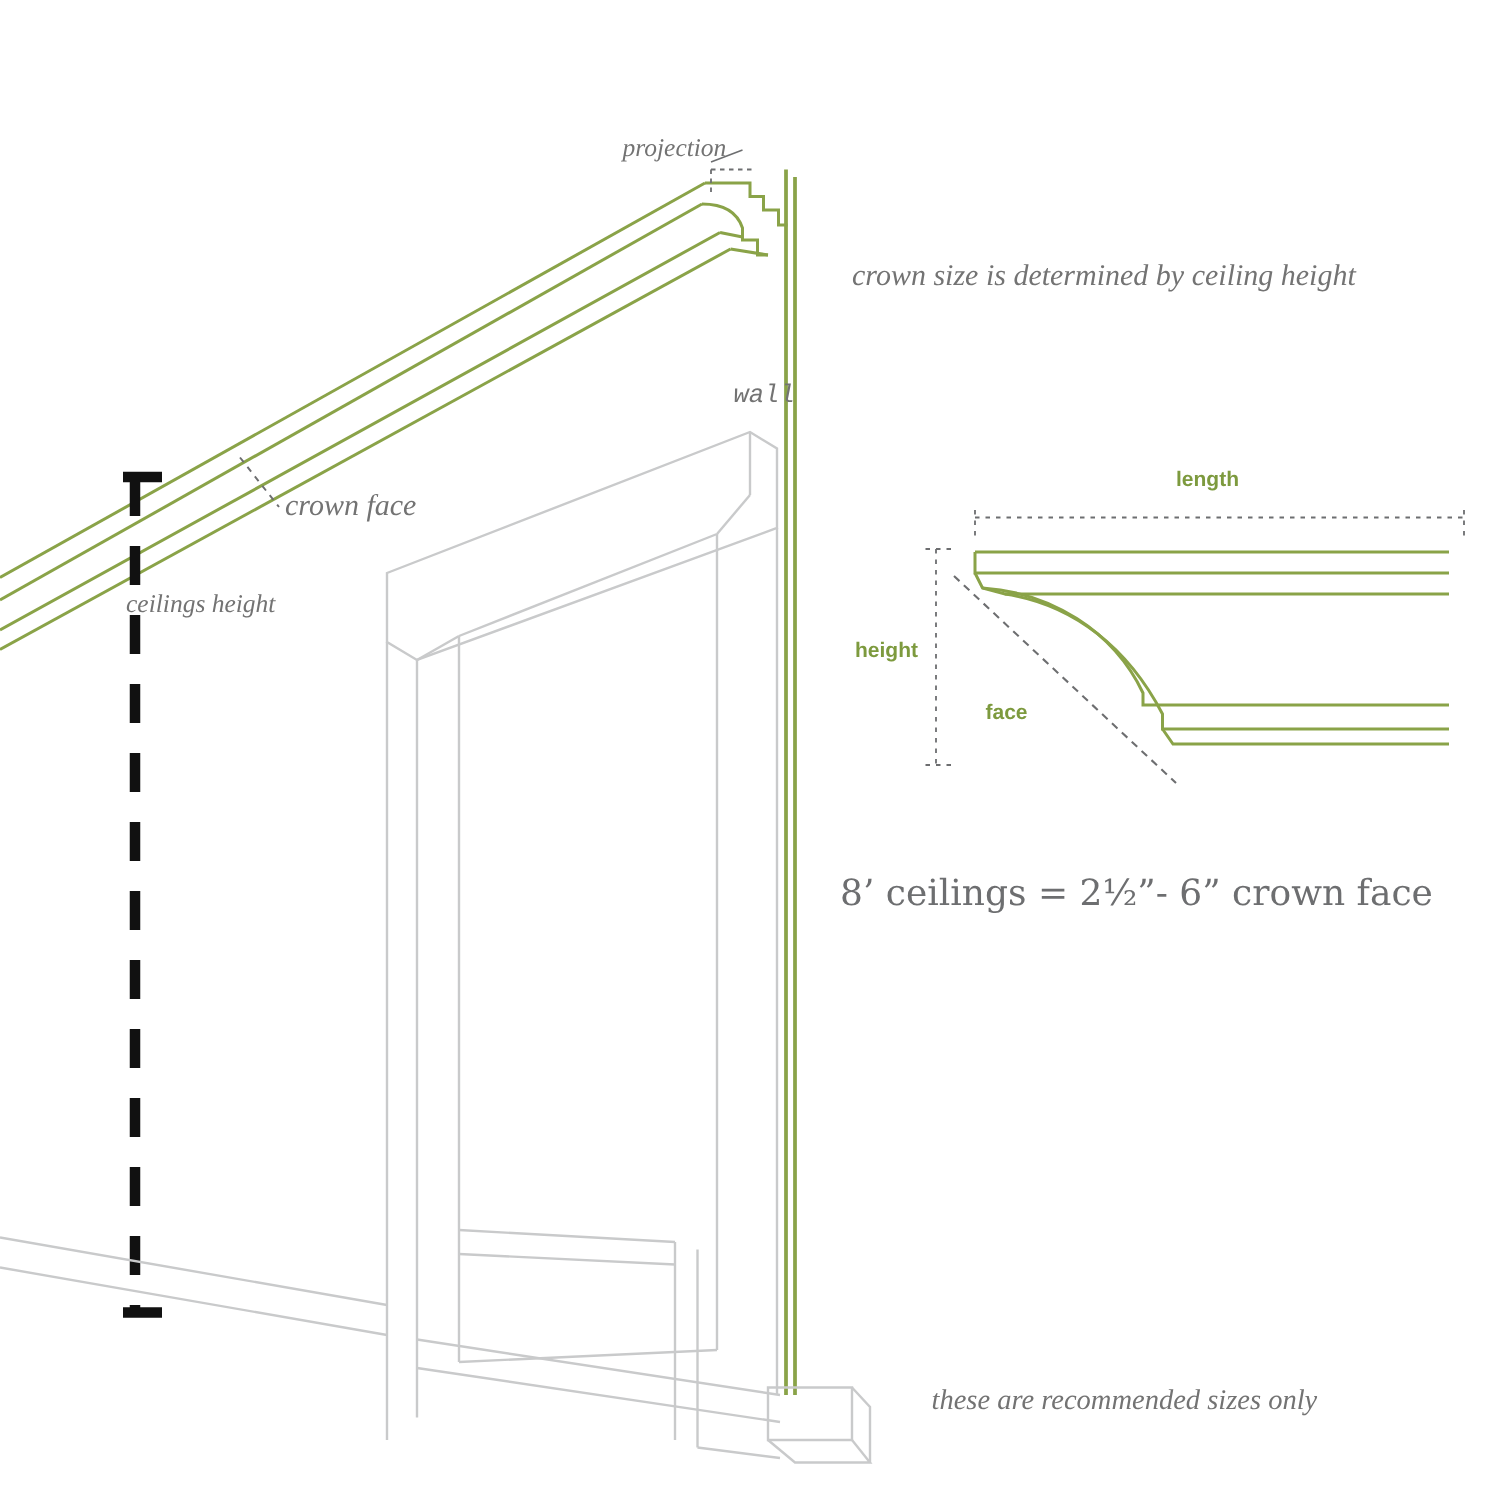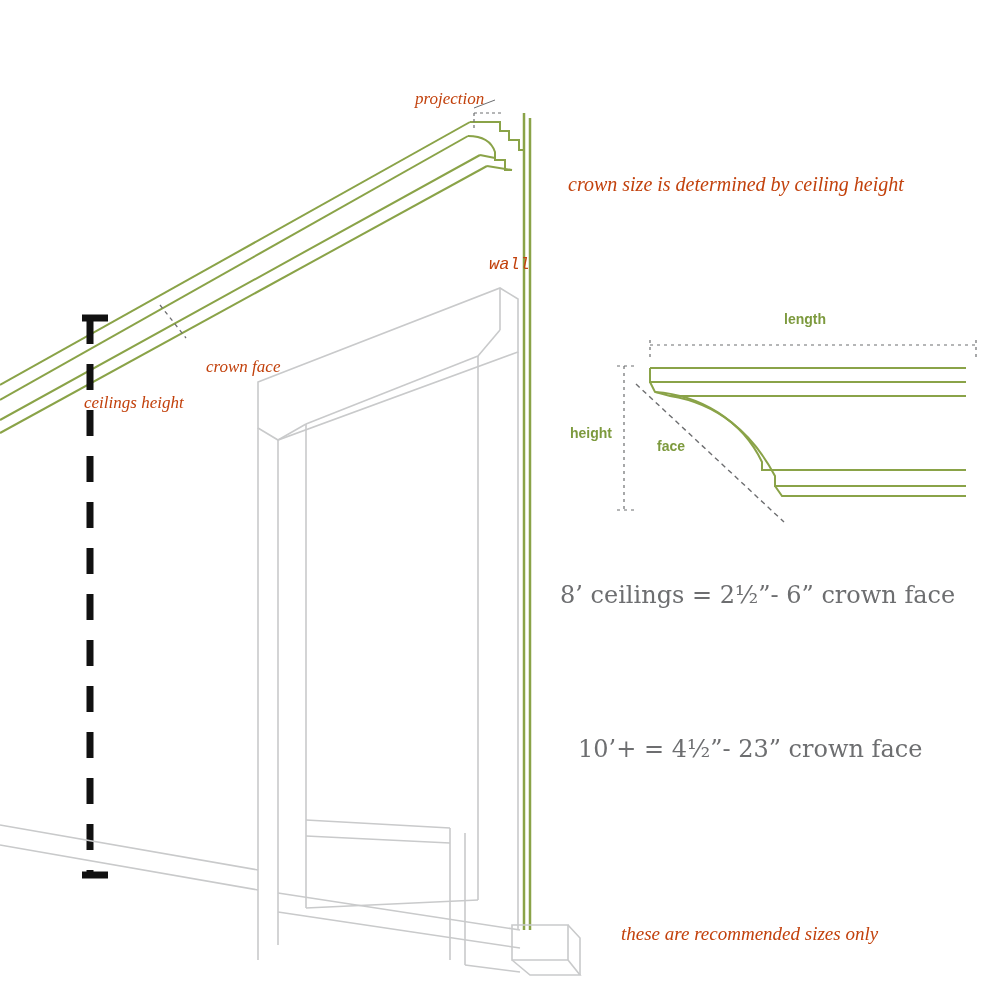--- a/index.html
+++ b/index.html
@@ -38,42 +38,42 @@
     font-weight: bold;
     letter-spacing: 0.5px;
     color: #77787b;
     white-space: nowrap;
   }
 
   .lbl {
     position: absolute;
     font-family: "Liberation Serif", serif;
     font-style: italic;
-    color: #c2410c;
+    color: #737373;
     white-space: nowrap;
   }
 
   .lbl-projection { left: 415px; top: 89px;  font-size: 17px; }
-  .lbl-crownface  { left: 206px; top: 326px; font-size: 17px; margin-top: 31px; }
+  .lbl-crownface  { left: 190px; top: 326px; font-size: 20px; }
   .lbl-ceiling    { left: 84px;  top: 393px; font-size: 17px; }
   .lbl-wall       { left: 489px; top: 255px; font-size: 17px; font-family: Liberation Mono, monospace; }
   .lbl-crownsize  { left: 568px; top: 173px; font-size: 20px; }
   .lbl-note       { left: 621px; top: 923px; font-size: 19px; }
 
   .lbl-green {
     position: absolute;
     font-family: "Liberation Sans", sans-serif;
     font-weight: bold;
     color: #7d9a3e;
     white-space: nowrap;
     font-size: 14px;
   }
   .lbl-length { left: 784px; top: 311px; }
   .lbl-height { left: 570px; top: 425px; }
-  .lbl-face   { left: 657px; top: 438px; }
+  .lbl-face   { left: 657px; top: 466px; }
 
   .spec {
     position: absolute;
     font-family: "DejaVu Serif", serif;
     font-size: 24px;
     color: #6d6e70;
     white-space: nowrap;
   }
   .spec-1 { left: 560px; top: 581px; }
   .spec-2 { left: 556px; top: 658px; }
@@ -186,15 +186,14 @@
   <div class="lbl lbl-ceiling">ceilings height</div>
   <div class="lbl lbl-wall">wall</div>
   <div class="lbl lbl-note">these are recommended sizes only</div>
   <div class="lbl lbl-crownsize">crown size is determined by ceiling height</div>
 
   <div class="lbl-green lbl-length">length</div>
   <div class="lbl-green lbl-height">height</div>
   <div class="lbl-green lbl-face">face</div>
 
   <div class="spec spec-1">8’ ceilings = 2½”- 6” crown face</div>
-  <div class="spec spec-3">10’+ = 4½”- 23” crown face</div>
 
 </div>
 
 </body></html>

